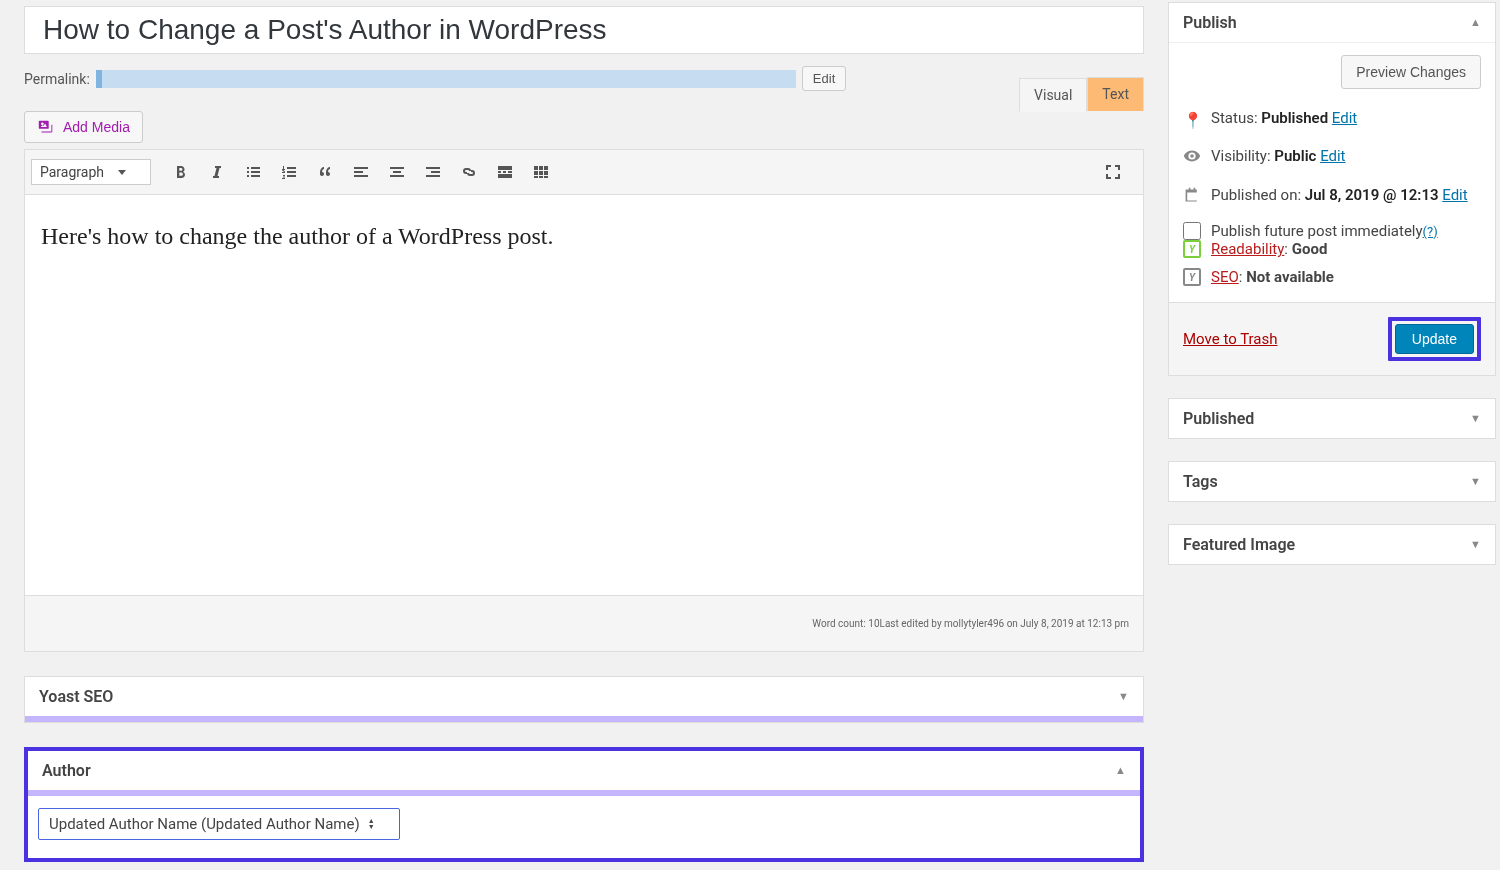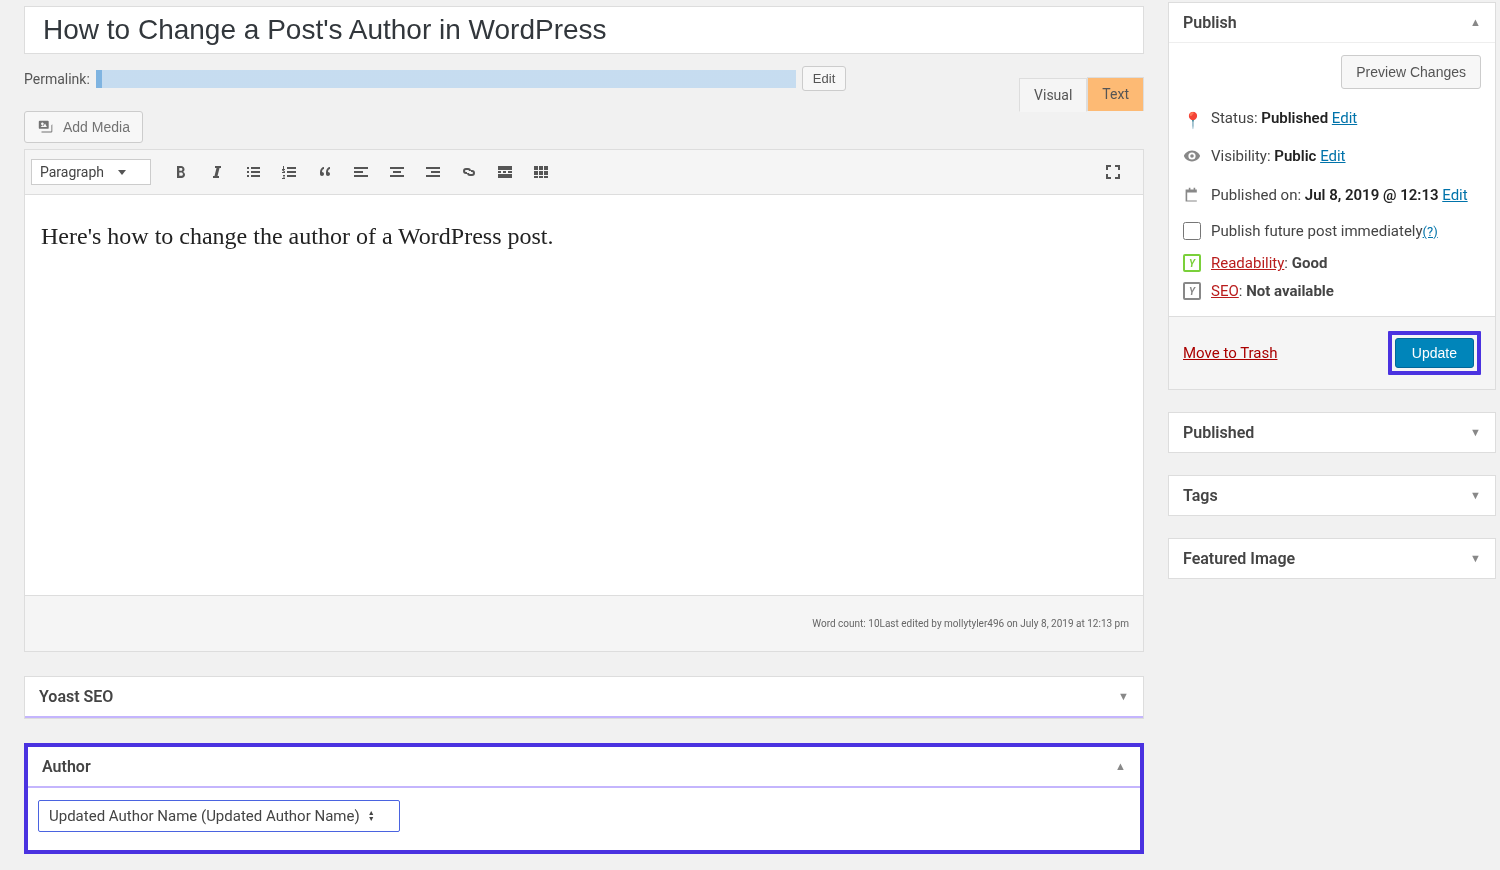--- a/index.html
+++ b/index.html
@@ -6,55 +6,55 @@
 body { font-family: -apple-system, BlinkMacSystemFont, "Segoe UI", Roboto, sans-serif; background: #f1f1f1; color: #444; font-size: 13px; }
 .wrap { display: flex; padding: 2px 2px 0 2px; gap: 24px; }
 .main-col { flex: 1; min-width: 0; padding-left: 22px; }
 .sidebar-col { width: 330px; padding-right: 2px; }
 
 .title-input { width: 100%; font-size: 28px; padding: 8px 18px; border: 1px solid #ddd; background: #fff; color: #32373c; height: 48px; margin-top: 4px;}
 .permalink-row { display:flex; align-items:center; gap:6px; margin: 12px 0 20px; font-size: 14px; color: #555; }
 .permalink-blur { display:inline-block; width: 700px; height: 18px; background: linear-gradient(90deg, rgba(99,165,221,.8) 0 6px, rgba(170,207,240,.6) 6px 12px) repeat-x; filter: blur(0.3px); }
 .btn-small { border:1px solid #ccc; background:#f7f7f7; padding:4px 10px; border-radius:3px; font-size:13px; cursor:pointer; color:#555;}
 
-.add-media-btn { display:inline-flex; align-items:center; gap:8px; border:1px solid #ccc; background:#f7f7f7; padding:6px 12px; border-radius:3px; font-size:14px; cursor:pointer; color:#737373; margin-bottom: 6px;}
+.add-media-btn { display:inline-flex; align-items:center; gap:8px; border:1px solid #ccc; background:#f7f7f7; padding:6px 12px; border-radius:3px; font-size:14px; cursor:pointer; color:#a21caf; margin-bottom: 6px;}
 .editor-tabs { float:right; display:flex; margin-top:-34px;}
 .editor-tab { padding:8px 14px; font-size:14px; border:1px solid #ddd; border-bottom:none; background:#ebebeb; cursor:pointer; color:#555;}
 .editor-tab.active { background:#f5f5f5; border-color:#ddd; border-bottom:1px solid #f5f5f5; position:relative; top:1px; }
 .editor-tab:last-child { background:#fdba74; }
 
 .editor-box { border:1px solid #ddd; background:#fff; clear:both;}
 .toolbar { display:flex; align-items:center; gap:0; padding:6px 6px; border-bottom:1px solid #ddd; background:#f5f5f5;}
 .dropdown-format { border:1px solid #ccc; background:#fff; padding:4px 24px 4px 8px; font-size:14px; position:relative; min-width:120px; cursor:pointer; display:flex; align-items:center; justify-content:space-between; }
 .dropdown-format .caret { border-left:4px solid transparent; border-right:4px solid transparent; border-top:5px solid #555; margin-left:10px; }
 .tb-btn { width:36px; height:32px; display:flex; align-items:center; justify-content:center; cursor:pointer; color:#555; border-radius:2px;}
 .tb-sep { flex:1; }
 .fullscreen-btn { margin-right:6px;}
 
 .content-area { padding: 28px 16px 300px; min-height:400px; font-family: Georgia, 'Times New Roman', serif; font-size: 24px; color:#222;}
 .status-bar { display:flex; justify-content:flex-end; padding:22px 14px; font-size:10px; color:#666; background:#f5f5f5; border-top:1px solid #ddd;}
 
 .meta-box { background:#fff; border:1px solid #ddd; margin-top:24px;}
-.meta-header { display:flex; justify-content:space-between; align-items:center; padding:10px 14px; font-weight:600; font-size:16px; cursor:pointer; border-bottom:2px solid #c4b5fd;}
+.meta-header { display:flex; justify-content:space-between; align-items:center; padding:10px 14px; font-weight:600; font-size:16px; cursor:pointer; border-bottom:6px solid #c4b5fd;}
 .meta-toggle { color:#888; font-size:11px;}
 .author-box { border:4px solid #4a32e0; }
 .author-body { padding:12px 10px 18px;}
 .author-select { border:1px solid #4a63e0; padding:6px 24px 6px 10px; font-size:15px; background:#fff; position:relative; display:inline-flex; align-items:center; border-radius:2px; cursor:pointer;}
 .sel-arrows { margin-left:8px; display:inline-flex; flex-direction:column; font-size:7px; line-height:6px;}
 
 .side-box { background:#fff; border:1px solid #ddd; margin-bottom:22px;}
 .side-header { display:flex; justify-content:space-between; align-items:center; padding:10px 14px; font-weight:600; font-size:16px; cursor:pointer;}
 .side-body { padding:12px 14px 6px; border-top:1px solid #eee;}
 .preview-row { display:flex; justify-content:flex-end; margin-bottom:18px;}
 .btn-secondary { border:1px solid #ccc; background:#f7f7f7; padding:8px 14px; border-radius:3px; font-size:14px; cursor:pointer; color:#555;}
 .pub-row { display:flex; align-items:flex-start; gap:10px; font-size:15px; margin-bottom:12px; flex-wrap:wrap; line-height:1.5;}
 .pub-row .ico { width:18px; color:#888; flex-shrink:0; text-align:center; font-size:16px; margin-top:2px;}
 .pub-row strong { font-weight:600; color:#222;}
 .pub-row a { color:#0073aa; text-decoration:underline; cursor:pointer;}
-.checkbox-row { display:flex; align-items:flex-start; gap:10px; font-size:15px; margin-bottom:14px;}
+.checkbox-row { display:flex; align-items:flex-start; gap:10px; font-size:15px; margin-bottom:0;}
 .checkbox-row input[type="checkbox"] { width:18px; height:18px; border:1px solid #bbb;}
 .help-link { color:#0073aa; text-decoration:underline; font-size:13px;}
 .yoast-row { display:flex; align-items:center; gap:10px; font-size:15px; margin-bottom:10px;}
 .yoast-ico { width:18px; height:18px; border:2px solid #888; border-radius:2px; display:flex; align-items:center; justify-content:center; font-size:10px; font-style:italic; font-weight:bold; color:#888; flex-shrink:0;}
 .yoast-ico.green { border-color:#7ad03a; color:#7ad03a;}
 .yoast-row a { color:#b91c1c; text-decoration:underline;}
 .pub-actions { display:flex; justify-content:space-between; align-items:center; padding:14px 14px; border-top:1px solid #ddd; background:#f5f5f5;}
 .trash-link { color:#a00; text-decoration:underline; cursor:pointer; font-size:15px;}
 .update-wrap { border:4px solid #4a32e0; padding:3px; border-radius:1px;}
 .btn-primary { background:#0085ba; border:1px solid #006799; color:#fff; padding:6px 16px; font-size:14px; border-radius:3px; cursor:pointer;}

